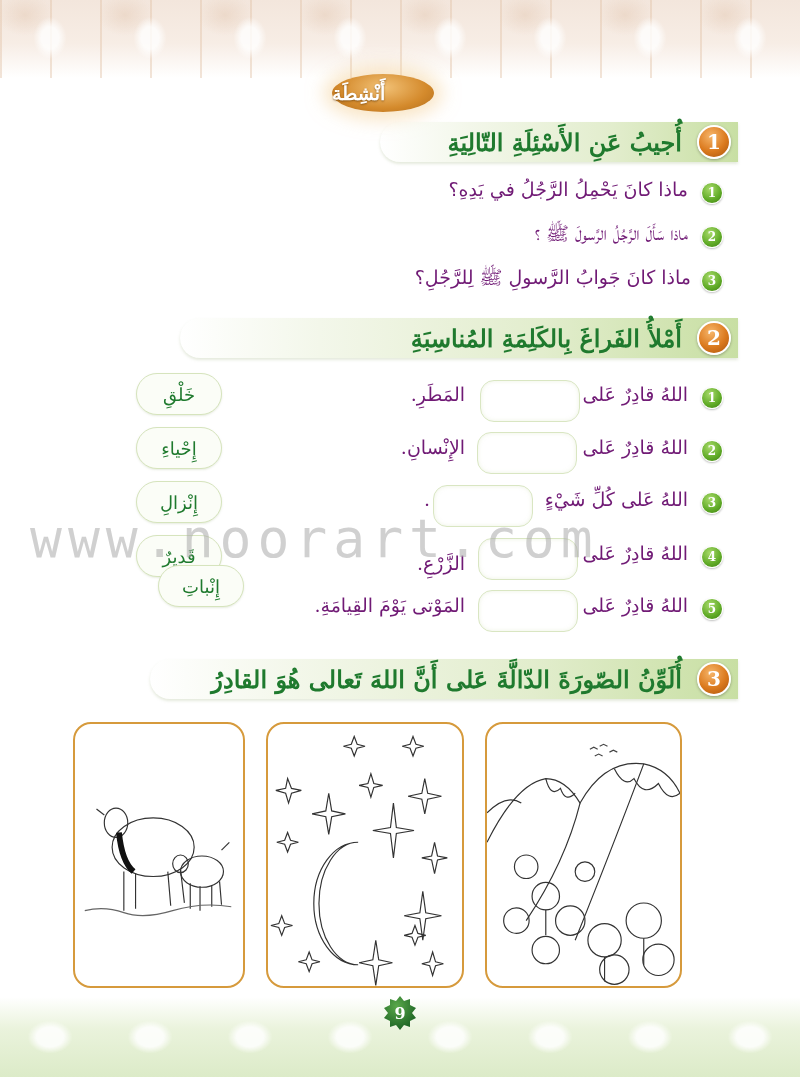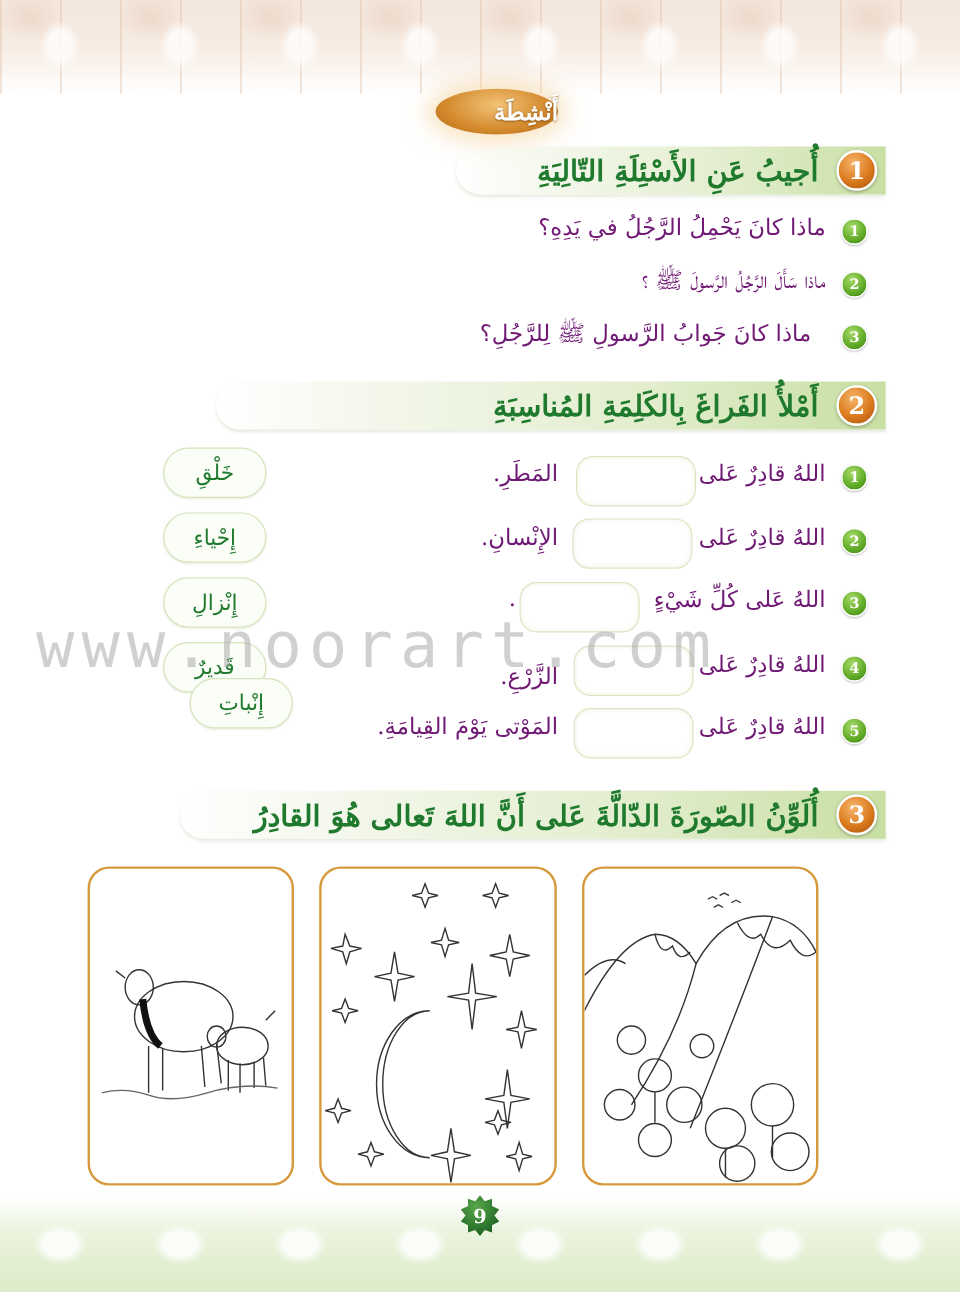--- a/index.html
+++ b/index.html
@@ -18,25 +18,25 @@
         linear-gradient(180deg, #f3e6dc 0%, #f7ede5 55%, #ffffff 100%);
       background-size: 50px 78px, 100px 78px, 800px 78px;
     }
     .top-arches {
       position: absolute; left: 0; top: 0; width: 800px; height: 60px;
       background:
         radial-gradient(ellipse 22px 28px at 50px 38px, rgba(255,255,255,0.8) 40%, transparent 75%);
       background-size: 100px 60px;
     }
     .title-badge {
-      position: absolute; left: 363px; top: 74px; width: 102px; height: 38px;
+      position: absolute; left: 332px; top: 74px; width: 102px; height: 38px;
       border-radius: 50%;
       background: radial-gradient(ellipse at 50% 35%, #f2c277 0%, #d48a2c 60%, #b06b1a 100%);
       box-shadow: 0 0 18px 8px rgba(244,208,150,0.55);
-      display: flex; align-items: center; justify-content: flex-end;
+      display: flex; align-items: center; justify-content: flex-start;
     }
     .title-badge span {
       color: #ffffff; font-family: "DejaVu Serif", serif; font-size: 19px; font-weight: bold;
       text-shadow: 0 1px 2px rgba(90,50,0,0.6);
     }
     .section-bar {
       position: absolute; height: 40px; right: 62px;
       background: linear-gradient(270deg, #c8dfa3 0%, #e2edcd 35%, #f3f7ea 75%, rgba(255,255,255,0) 100%);
       border-radius: 20px 0 0 20px;
       box-shadow: 0 2px 3px rgba(150,170,120,0.25);
@@ -120,21 +120,21 @@
 <div class="section-num" style="left:697px; top:125px;">1</div>
 <div class="section-title" style="right:118px; top:128px;">أُجيبُ عَنِ الأَسْئِلَةِ التّالِيَةِ</div>
 
 <div class="item-num" style="left:701px; top:182px;">1</div>
 <div class="q-text" style="right:112px; top:178px;">ماذا كانَ يَحْمِلُ الرَّجُلُ في يَدِهِ؟</div>
 
 <div class="item-num" style="left:701px; top:226px;">2</div>
 <div class="q-text" style="right:112px; top:222px;">ماذا سَأَلَ الرَّجُلُ الرَّسولَ ﷺ ؟</div>
 
 <div class="item-num" style="left:701px; top:270px;">3</div>
-<div class="q-text" style="right:124px; top:266px;">ماذا كانَ جَوابُ الرَّسولِ ﷺ لِلرَّجُلِ؟</div>
+<div class="q-text" style="right:109px; top:266px;">ماذا كانَ جَوابُ الرَّسولِ ﷺ لِلرَّجُلِ؟</div>
 
 <div class="section-bar" style="top:318px; left:180px;"></div>
 <div class="section-num" style="left:697px; top:321px;">2</div>
 <div class="section-title" style="right:118px; top:324px;">أَمْلأُ الفَراغَ بِالكَلِمَةِ المُناسِبَةِ</div>
 
 <div class="item-num" style="left:701px; top:387px;">1</div>
 <div class="q-text" style="right:112px; top:383px;">اللهُ قادِرٌ عَلى</div>
 <div class="blank" style="left:480px; top:380px; width:100px;"></div>
 <div class="q-text" style="right:335px; top:383px;">المَطَرِ.</div>
 

